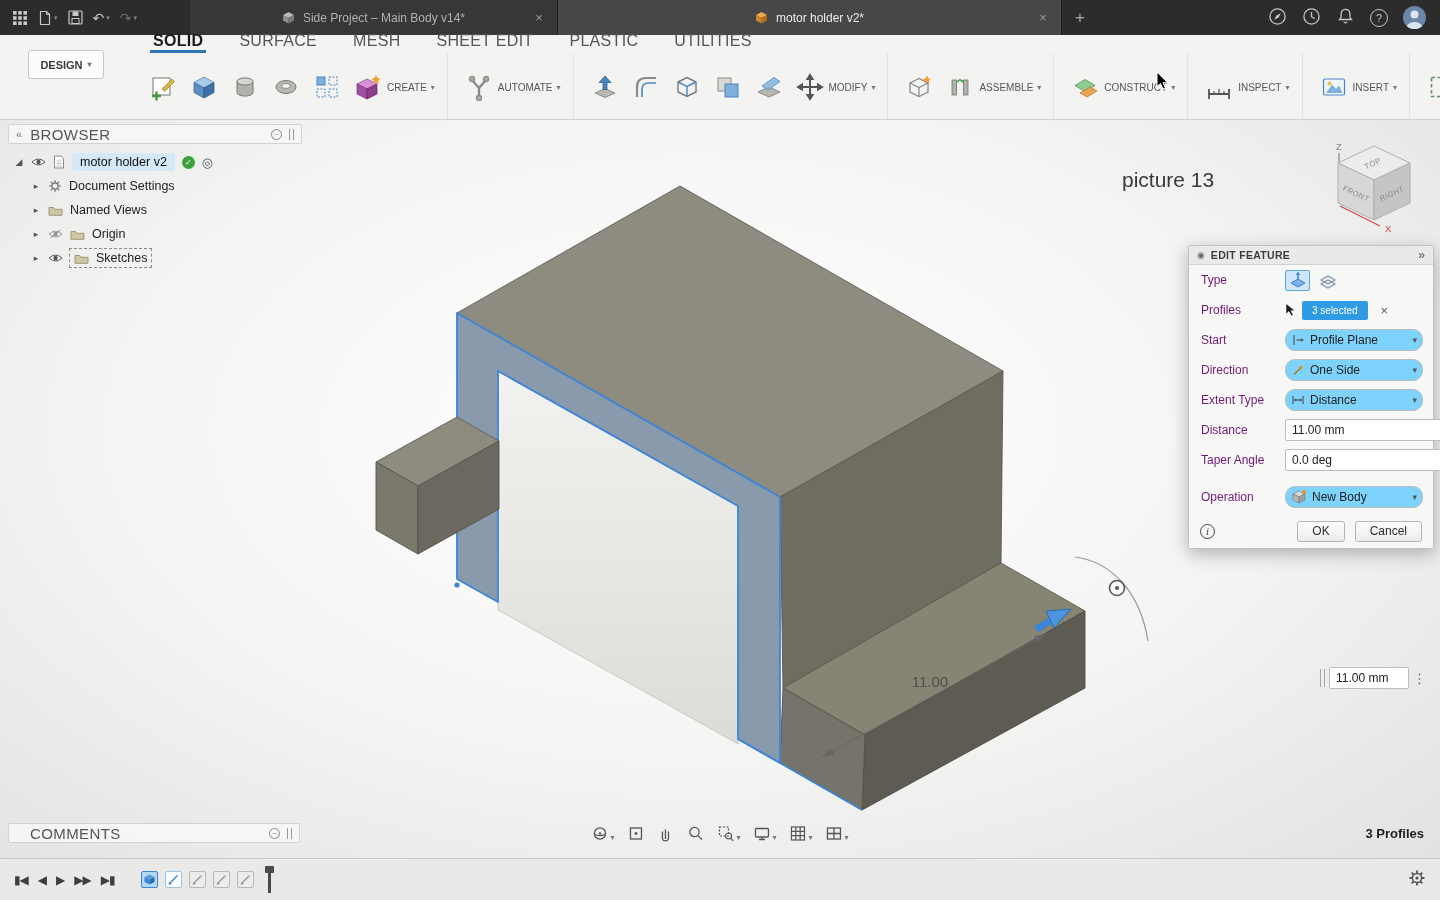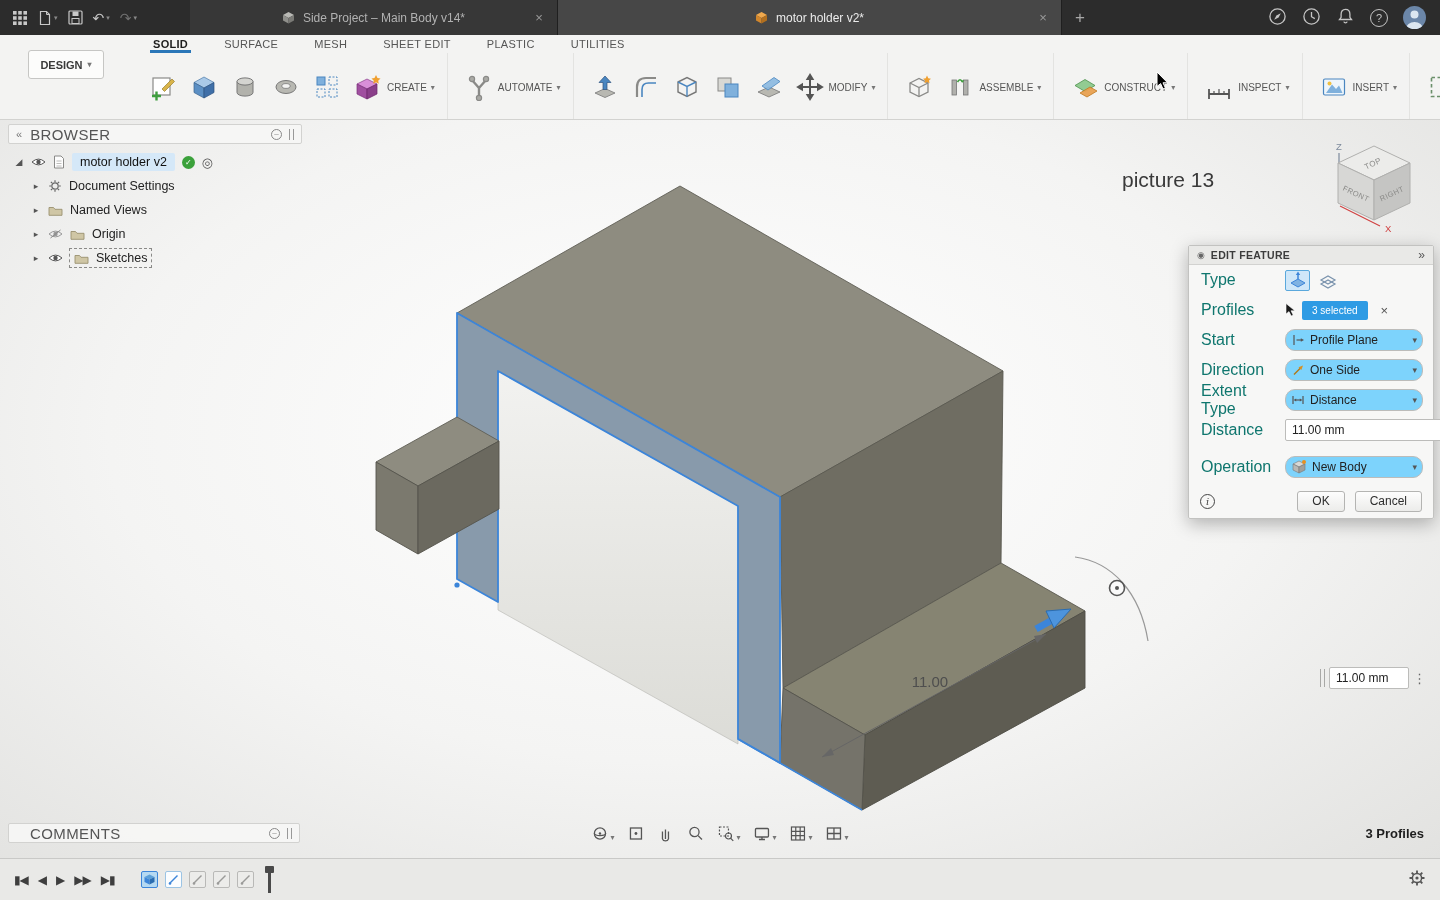--- a/index.html
+++ b/index.html
@@ -17,21 +17,21 @@
 .doc-tab{position:relative;display:flex;align-items:center;justify-content:center;gap:8px;font-size:12px;border-right:1px solid #1f1f1f}
 .doc-tab.inactive{background:#373737;color:#b2b2b2;width:368px}
 .doc-tab.active{background:#474747;color:#ebebeb;width:504px}
 .tab-close{position:absolute;right:10px;top:50%;transform:translateY(-50%);font-size:13px;color:#9a9a9a;width:16px;height:16px;display:flex;align-items:center;justify-content:center;border-radius:3px}
 .newtab{width:36px;display:flex;align-items:center;justify-content:center;font-size:17px;color:#a8a8a8}
 .tb-right{display:flex;align-items:center;gap:15px;margin-left:auto;padding-right:14px}
 .avatar{width:23px;height:23px;border-radius:50%;background:#6b86a8;display:flex;align-items:flex-end;justify-content:center;overflow:hidden}
 
 
 #ribbon{position:absolute;top:35px;left:0;right:0;height:85px;background:#f3f3f2;border-bottom:1px solid #d2d2d0}
-.ribbon-tabs{display:flex;gap:30px;padding-left:150px;height:18px;align-items:flex-end;font-size:11px;color:#555}
+.ribbon-tabs{display:flex;gap:30px;padding-left:150px;height:18px;align-items:flex-end;font-size:16px;color:#555}
 .rtab{padding:2px 3px 3px;letter-spacing:.3px}
 .rtab.active{color:#1c1c1c;font-weight:bold;border-bottom:3px solid #2a76b8;padding-bottom:0}
 .design-btn{position:absolute;left:28px;top:15px;width:76px;height:29px;background:#fcfcfb;border:1px solid #c6c6c4;border-radius:3px;display:flex;align-items:center;justify-content:center;gap:5px;font-size:11px;font-weight:bold;color:#3a3a3a}
 .rgroups{position:absolute;left:132px;top:18px;right:0;height:66px;display:flex}
 .rgroup{display:flex;flex-direction:row;align-items:center;padding:1px 12px 0;border-right:1px solid #e3e3e1}
 .gicons{display:flex;align-items:center;gap:3px;height:45px}
 .gicon{width:38px;height:42px;display:flex;align-items:center;justify-content:center;border-radius:3px}
 .glabel{font-size:10px;color:#555;display:flex;gap:4px;align-items:center;margin-top:2px}
 .caret{font-size:8px;color:#777;line-height:1}
 
@@ -57,21 +57,21 @@
 .target-glyph{font-size:13px;color:#555;line-height:1}
 .sketch-edit{display:flex;gap:7px;align-items:center;padding:2px 4px;outline:1px dashed #8a8a88}
 
 
 #dialog{position:absolute;left:1188px;top:245px;width:246px;background:rgba(247,247,246,.98);border:1px solid #c2c2c0;border-radius:2px;box-shadow:0 5px 18px rgba(0,0,0,.28);z-index:50}
 .dlg-header{height:19px;background:#e9e9e7;border-bottom:1px solid #d2d2d0;display:flex;align-items:center;padding:0 8px;gap:6px}
 .dlg-rec{font-size:9px;color:#666;line-height:1}
 .dlg-title{font-size:10.5px;font-weight:bold;color:#3c3c3c;letter-spacing:.3px}
 .dlg-collapse{margin-left:auto;font-size:12px;color:#555;line-height:1}
 .dlg-row{height:30px;display:flex;align-items:center;padding:0 10px 0 12px}
-.dlg-label{width:84px;font-size:16px;color:#0f766e;flex:none}
+.dlg-label{width:84px;font-size:12px;color:#701a75;flex:none}
 .dlg-ctrl{flex:1;display:flex;align-items:center;gap:5px}
 .type-btn{width:25px;height:21px;display:flex;align-items:center;justify-content:center;border-radius:2px;border:1px solid transparent}
 .type-btn.sel{background:#cfe7f9;border-color:#5aa8dc}
 .dropdown{flex:1;height:22px;background:#7dd3fc;border:1px solid #bcbcba;border-radius:10px;display:flex;align-items:center;padding:0 5px;gap:5px;font-size:12px;color:#222}
 .dd-caret{margin-left:auto;font-size:9px;color:#555}
 .txt-input{flex:1;height:22px;background:#fff;border:1px solid #bcbcba;border-radius:2px;font-size:12px;color:#222;padding:0 6px;font-family:"Liberation Sans",sans-serif;min-width:0}
 .pill{background:#2e9be4;color:#fff;font-size:10px;height:19px;display:flex;align-items:center;padding:0 10px;border-radius:2px}
 .clear-x{font-size:13px;color:#555;margin-left:8px}
 .dlg-sep{height:7px}
 .dlg-footer{height:34px;display:flex;align-items:center;padding:0 11px;gap:10px;margin-top:2px}
@@ -710,20 +710,26 @@
       </span>
     </div>
 
     <div class="dlg-row">
       <span class="dlg-label">Distance</span>
       <span class="dlg-ctrl">
         <input class="txt-input" value="11.00 mm" style="">
       </span>
     </div>
 
+    <div class="dlg-row">
+      <span class="dlg-label">Taper Angle</span>
+      <span class="dlg-ctrl">
+        <input class="txt-input" value="0.0 deg" style="">
+      </span>
+    </div>
 
     <div class="dlg-sep"></div>
 
     <div class="dlg-row">
       <span class="dlg-label">Operation</span>
       <span class="dlg-ctrl">
         <span class="dropdown">
           <svg width="16" height="16">
               <polygon points="8,2 14,5 8,8 2,5" fill="#d8d8d4" stroke="#777" stroke-width="0.6"></polygon>
               <polygon points="2,5 8,8 8,14 2,11" fill="#b8b8b4" stroke="#777" stroke-width="0.6"></polygon>

